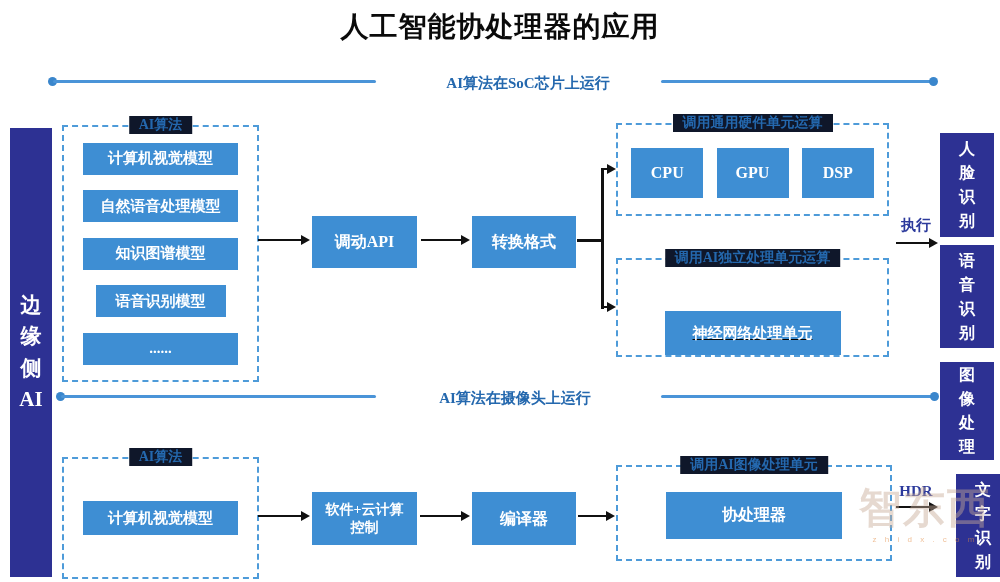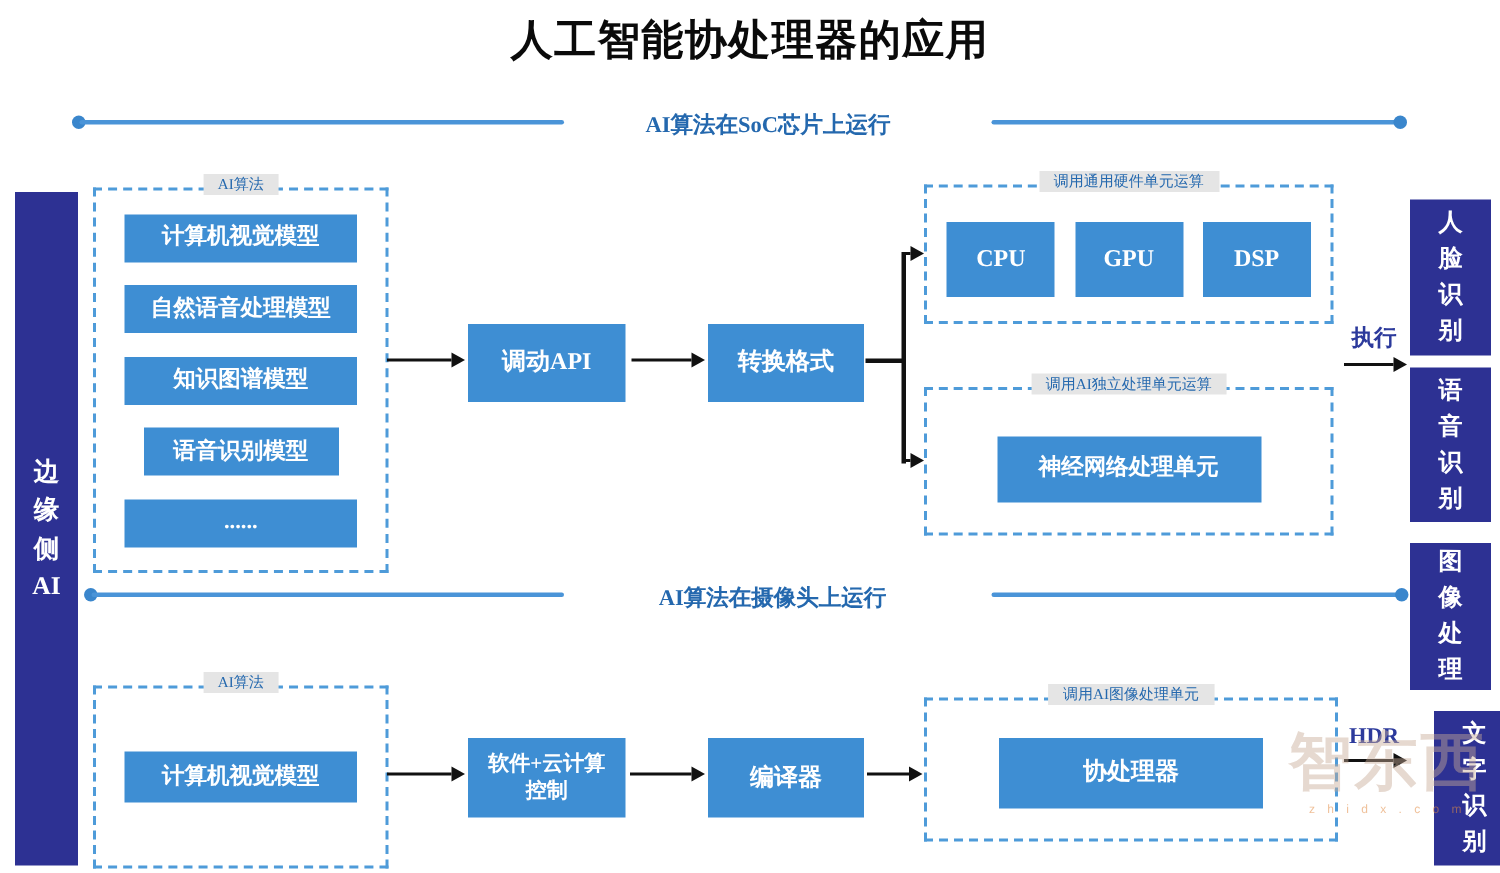--- a/index.html
+++ b/index.html
@@ -10,26 +10,26 @@
   .abs{position:absolute;}
   
   .title{left:0;top:8px;width:1000px;text-align:center;font-size:28px;font-weight:bold;color:#0a0a0a;letter-spacing:1px;}
   
   .div-line{height:3px;background:#4a94d8;border-radius:2px;}
   .div-dot{width:9px;height:9px;border-radius:50%;background:#3a86cc;}
   .div-label{transform:translateX(-50%);white-space:nowrap;font-size:15px;font-weight:bold;color:#2468ae;}
   
   .navy{background:#2d3193;display:flex;align-items:center;justify-content:center;}
   .vtext{width:24px;text-align:center;word-break:break-all;line-height:1.5;font-weight:bold;color:#ffffff;}
-  .side-t{font-size:17px;}
+  .side-t{font-size:21px;}
   .out-t{font-size:16px;}
   
   .dashed{border:2px dashed #4e9bd9;background:transparent;}
-  .g-label{position:absolute;top:-11px;left:50%;transform:translateX(-50%);background:#e5e5e5;
-           padding:0 10px;white-space:nowrap;font-size:10px;font-weight:normal;color:#2468ae;}
+  .g-label{position:absolute;top:-11px;left:50%;transform:translateX(-50%);background:#0f172a;
+           padding:0 10px;white-space:nowrap;font-size:14px;font-weight:bold;color:#2468ae;}
   
   .bluebox{background:#3e8ed3;color:#ffffff;font-weight:bold;display:flex;align-items:center;
            justify-content:center;text-align:center;font-size:15px;line-height:1.25;}
   .models{display:flex;flex-direction:column;align-items:center;justify-content:space-evenly;height:100%;}
   .units{display:flex;flex-direction:row;justify-content:space-evenly;align-items:center;height:100%;padding-top:6px;box-sizing:border-box;}
   
   .harrow{position:absolute;height:12px;display:flex;align-items:center;}
   .shaft{flex:1;height:2.5px;background:#111111;}
   .head{width:0;height:0;border-left:9px solid #111111;border-top:5.5px solid transparent;border-bottom:5.5px solid transparent;}
   .plain-h{position:absolute;height:2.5px;background:#111111;}
@@ -44,21 +44,21 @@
 </style>
 </head>
 <body>
 
 <div id="canvas">
 
   <div class="abs title">人工智能协处理器的应用</div>
 
   <div class="abs div-dot" style="left:48px;top:77px;"></div>
   <div class="abs div-line" style="left:53px;top:80px;width:323px;"></div>
-  <div class="abs div-label" style="left:512px;top:74px;">AI算法在SoC芯片上运行</div>
+  <div class="abs div-label" style="left:528px;top:74px;">AI算法在SoC芯片上运行</div>
   <div class="abs div-line" style="left:661px;top:80px;width:271px;"></div>
   <div class="abs div-dot" style="left:929px;top:77px;"></div>
 
   <div class="abs navy" style="left:10px;top:128px;width:42px;height:449px;">
     <div class="vtext side-t">边缘侧AI</div>
   </div>
 
   <div class="abs dashed" style="left:62px;top:125px;width:193px;height:253px;">
     <div class="g-label">AI算法</div>
     <div class="models">
@@ -99,21 +99,21 @@
     <div class="g-label">调用通用硬件单元运算</div>
     <div class="units">
       <div class="bluebox" style="width:72px;height:50px;font-size:16px;font-weight:bold;">CPU</div>
       <div class="bluebox" style="width:72px;height:50px;font-size:16px;font-weight:bold;">GPU</div>
       <div class="bluebox" style="width:72px;height:50px;font-size:16px;font-weight:bold;">DSP</div>
     </div>
   </div>
 
   <div class="abs dashed" style="left:616px;top:258px;width:269px;height:95px;">
     <div class="g-label">调用AI独立处理单元运算</div>
-    <div style="display:flex;align-items:center;justify-content:center;height:100%;padding-top:10px;box-sizing:border-box;">
+    <div style="display:flex;align-items:flex-end;justify-content:center;height:100%;padding-top:10px;box-sizing:border-box;text-decoration:underline;">
       <div class="bluebox" style="width:176px;height:44px;">神经网络处理单元</div>
     </div>
   </div>
 
   <div class="abs flow-label" style="left:890px;top:216px;width:52px;">执行</div>
   <div class="harrow" style="left:896px;top:237px;width:42px;">
       <div class="shaft"></div>
       <div class="head"></div>
     </div>
 

